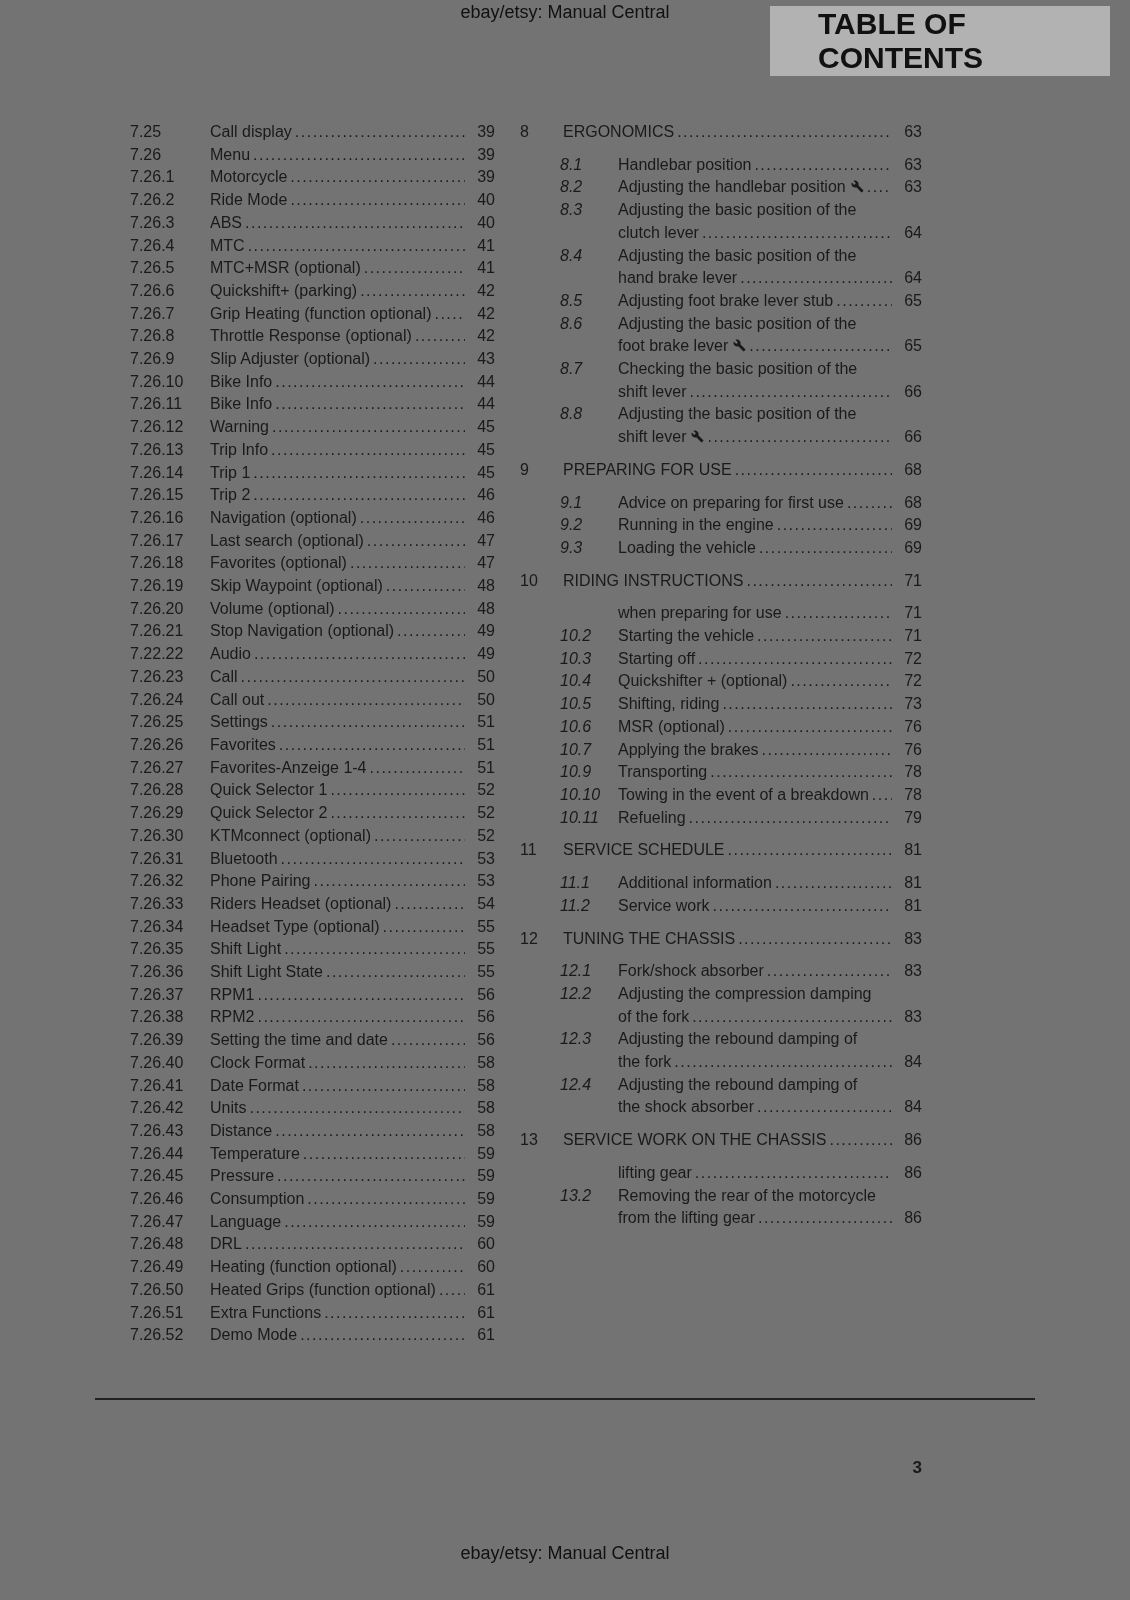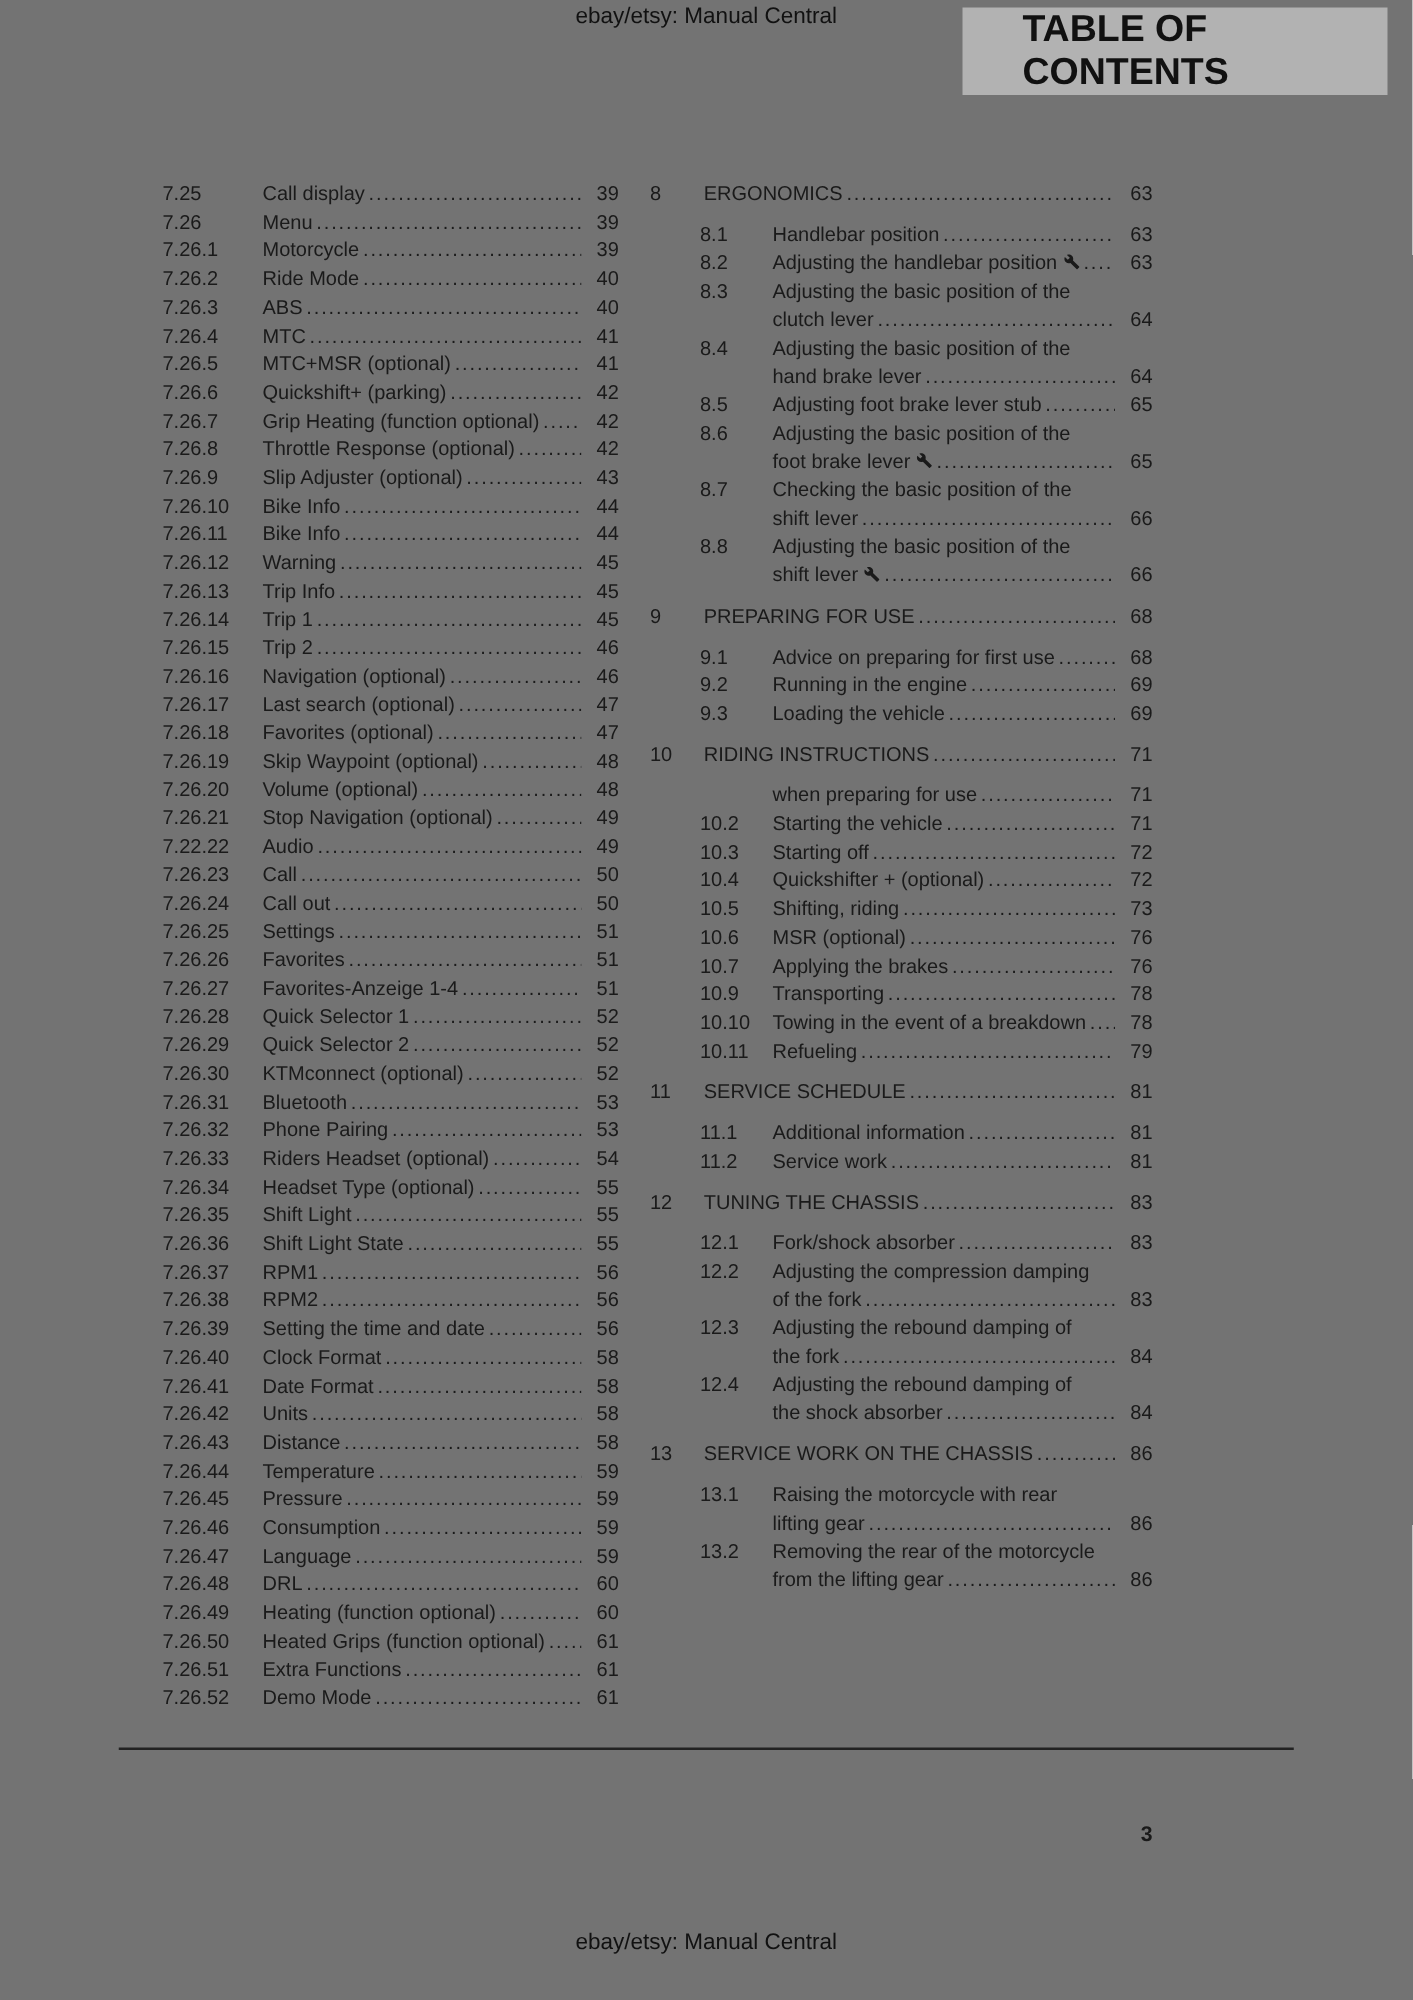--- a/index.html
+++ b/index.html
@@ -15,33 +15,33 @@
     position: absolute; top: 2px; left: 0; width: 100%;
     text-align: center; font-size: 18px; color: #111;
   }
   .banner {
     position: absolute; top: 6px; left: 770px; width: 340px; height: 70px;
     background: #b2b2b2;
     display: flex; align-items: center; justify-content: center;
     font-weight: 700; font-size: 30px; color: #111111; letter-spacing: 0px; padding-left: 48px;
   }
 
-  .columns { position: absolute; top: 145px; left: 130px; display: flex; justify-content: space-between; }
+  .columns { position: absolute; top: 121px; left: 130px; display: flex; justify-content: space-between; }
   .col-left  { width: 365px; }
   .col-right { width: 402px; margin-left: 25px; }
 
   .toc-line {
     display: flex; align-items: baseline;
     font-size: 16px; line-height: 22.7px; white-space: nowrap;
   }
   .num   { flex: 0 0 auto; }
   .plain .num   { flex-basis: 80px; }
   .section .num { flex-basis: 43px; }
   .sub { padding-left: 40px; }
-  .sub .num { flex-basis: 58px; }
+  .sub .num { flex-basis: 58px; font-style: italic; }
   .title { flex: 0 0 auto; }
   .dots {
     flex: 1 1 0; min-width: 6px; overflow: hidden;
     margin: 0 4px 0 3px; letter-spacing: 1.5px; color: #1a1a1a;
   }
   .dots::after {
     content: "........................................................................................................";
   }
   .pg { flex: 0 0 26px; text-align: right; }
 
@@ -641,24 +641,20 @@
           <span class="dots"></span>
           <span class="pg">84</span>
         </div>
         <div class="toc-line section">
           <span class="num">13</span>
           <span class="title">SERVICE WORK ON THE CHASSIS</span>
           <span class="dots"></span>
           <span class="pg">86</span>
         </div>
         <div class="toc-line sub">
-          <span class="num">13.1</span>
-          <span class="title">Raising the motorcycle with rear</span>
-        </div>
-        <div class="toc-line sub">
           <span class="num"></span>
           <span class="title">lifting gear</span>
           <span class="dots"></span>
           <span class="pg">86</span>
         </div>
         <div class="toc-line sub">
           <span class="num">13.2</span>
           <span class="title">Removing the rear of the motorcycle</span>
         </div>
         <div class="toc-line sub">

